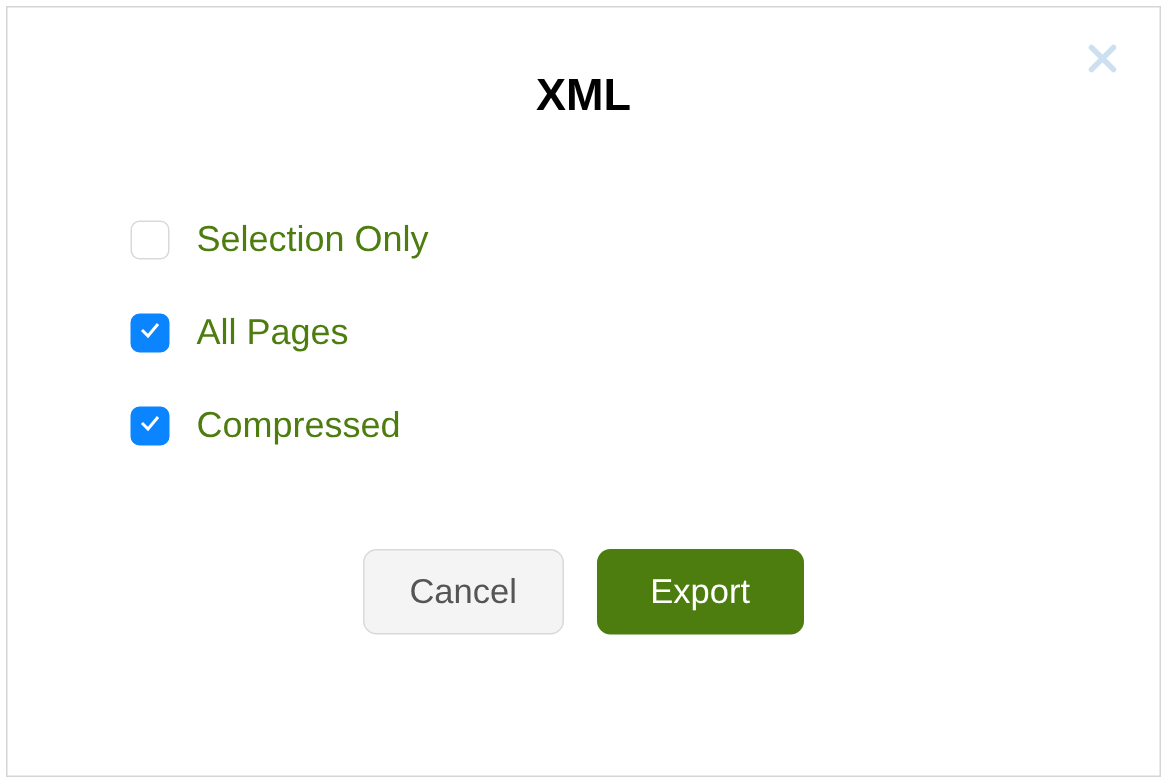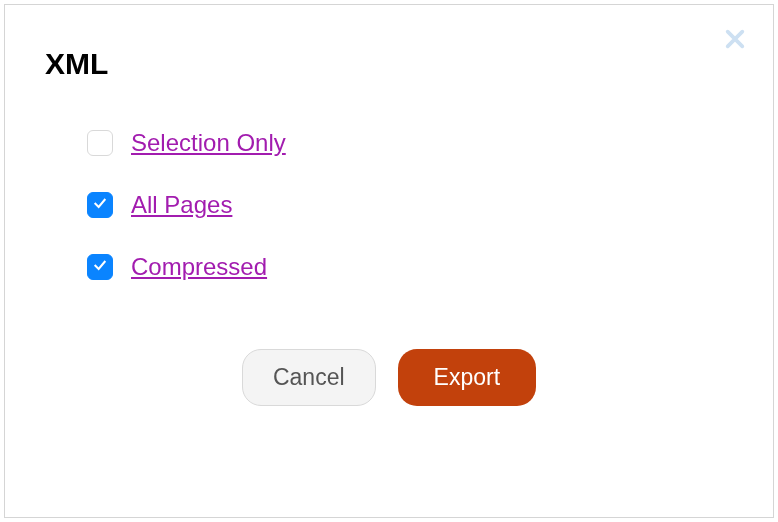--- a/index.html
+++ b/index.html
@@ -34,25 +34,26 @@
       display: flex;
       align-items: center;
       justify-content: center;
       color: #cde0f2;
     }
     .close-btn svg {
       width: 22px;
       height: 22px;
     }
     .dialog-title {
+      text-align: center;
       font-size: 30px;
       font-weight: 700;
       color: #000;
       margin-top: 14px;
-      margin-bottom: 48px;
+      margin-bottom: 65px;
     }
     .options {
       padding-left: 42px;
       display: flex;
       flex-direction: column;
       gap: 34px;
     }
     .option-row {
       display: flex;
       align-items: center;
@@ -78,45 +79,44 @@
     }
     .checkbox.checked svg {
       width: 16px;
       height: 16px;
       stroke: #fff;
       stroke-width: 3;
       fill: none;
     }
     .option-label {
       font-size: 24px;
-      color: #a21caf;
+      color: #4d7c0f;
       font-weight: 400;
-      text-decoration: underline;
     }
     .button-row {
       display: flex;
       justify-content: center;
       gap: 22px;
       margin-top: 68px;
     }
     .btn {
       font-size: 23px;
       padding: 14px 30px;
-      border-radius: 19px;
+      border-radius: 9px;
       cursor: pointer;
       border: none;
       font-family: inherit;
     }
     .btn-cancel {
       background: #f4f4f4;
       border: 1px solid #d9d9d9;
       color: #555;
     }
     .btn-export {
-      background: #c2410c;
+      background: #4d7c0f;
       color: #fff;
       font-weight: 500;
       padding: 0 36px;
     }
   </style>
 </head>
 <body>
 
 <div class="dialog">
   <div class="close-btn">

